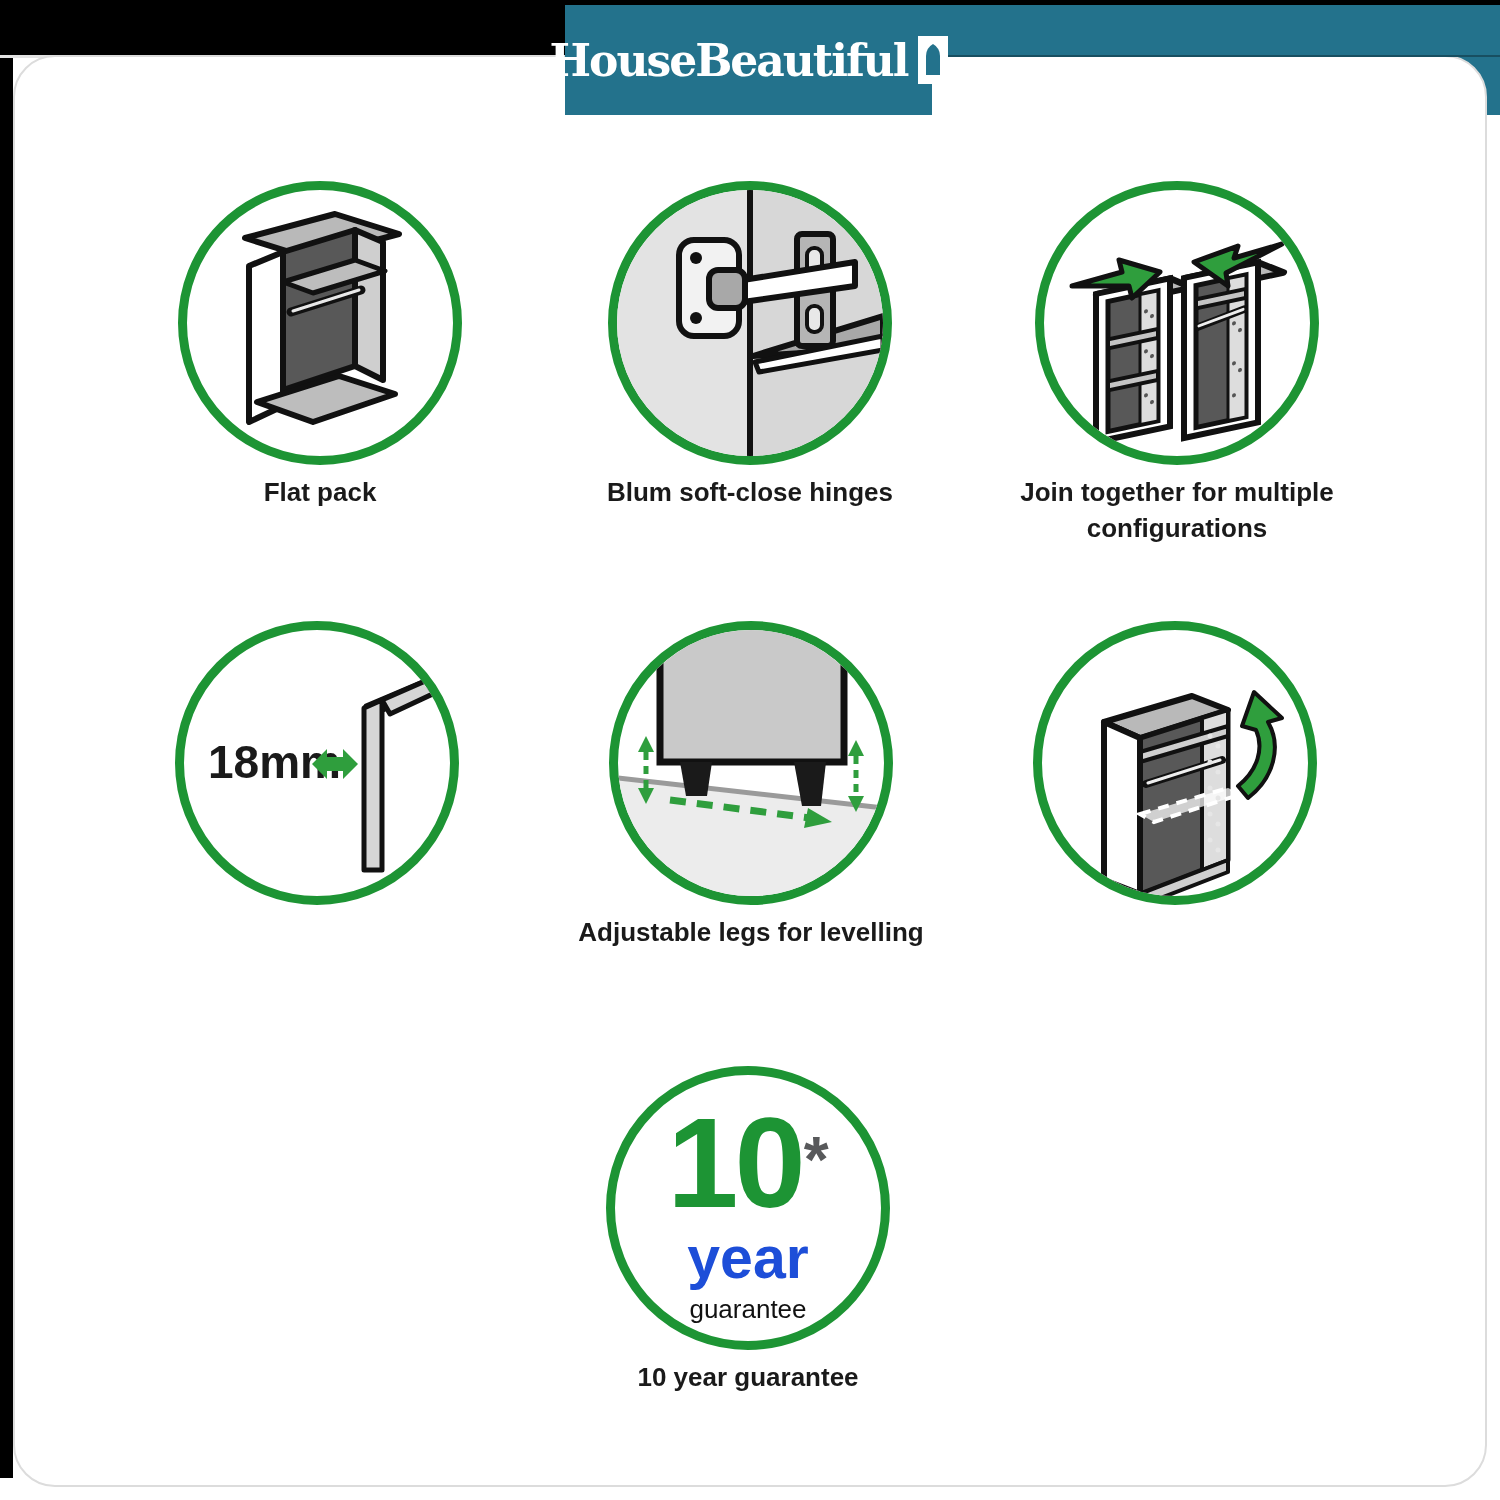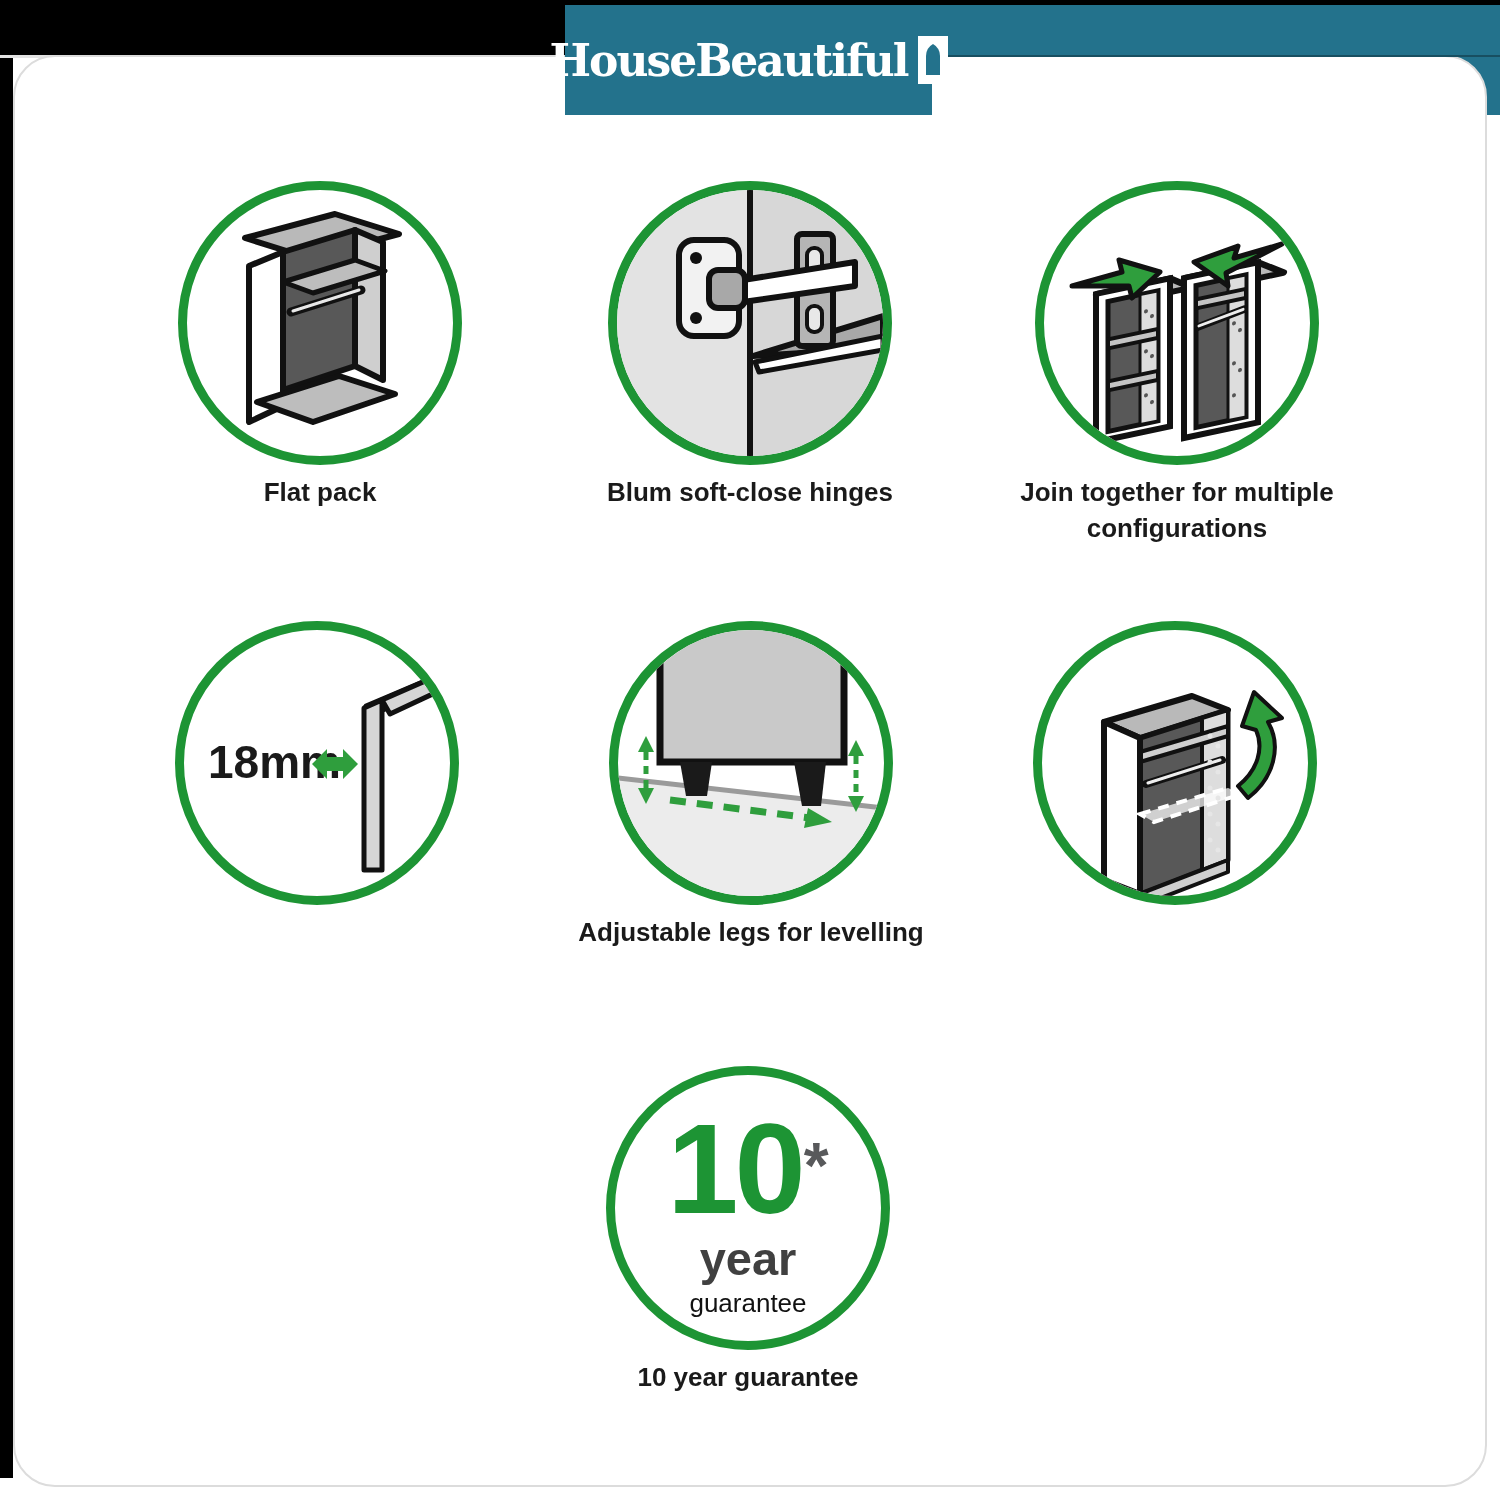--- a/index.html
+++ b/index.html
@@ -49,21 +49,21 @@
   .f4 .caption{max-width:350px;}
   .f5{left:536px;top:621px;width:430px;}
   .f6{left:960px;top:621px;width:430px;}
   .f7{left:533px;top:1066px;width:430px;}
 
   
   .g-circle{display:flex;flex-direction:column;align-items:center;justify-content:center;padding-top:4px;}
   .g-ten-row{display:flex;align-items:center;line-height:1;}
   .g-ten{font-size:128px;font-weight:bold;color:#1d9434;letter-spacing:-4px;}
   .g-star{font-size:64px;font-weight:bold;color:#58595b;margin-top:-6px;margin-left:2px;}
-  .g-year{font-size:47px;font-weight:bold;color:#404040;line-height:1;margin-top:2px;}
+  .g-year{font-size:59px;font-weight:bold;color:#1d4ed8;line-height:1;margin-top:2px;}
   .g-guarantee{font-size:26px;font-weight:normal;color:#111;line-height:1;margin-top:8px;}
 </style>
 </head>
 <body>
 
 <div class="bg-top-left"></div>
 <div class="bg-left-strip"></div>
 <div class="bg-right-teal"></div>
 <div class="bg-line"></div>
 

